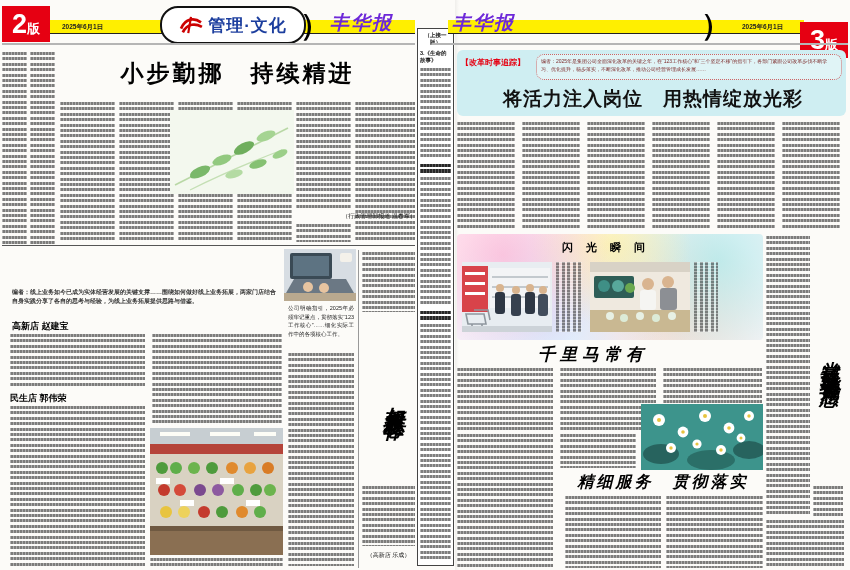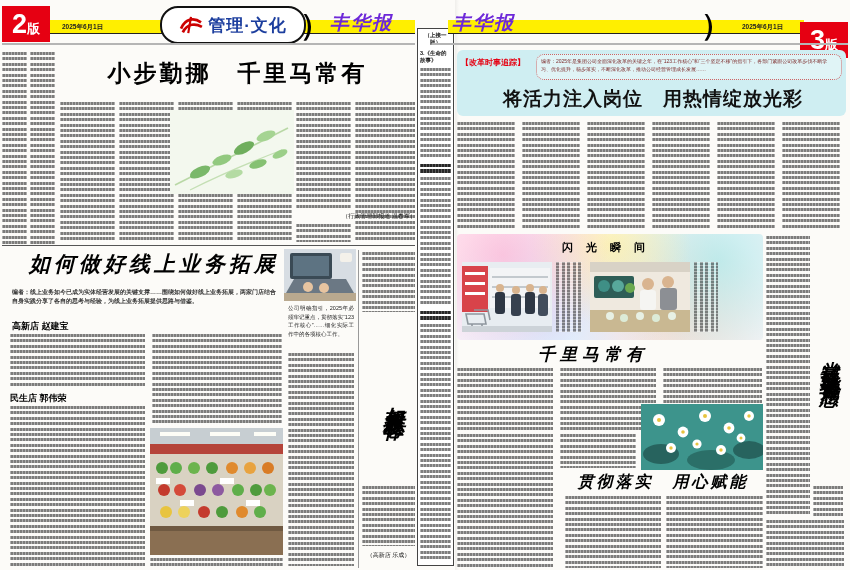--- a/index.html
+++ b/index.html
@@ -74,21 +74,21 @@
       </svg>
     </span>
     <span class="pilltxt">管理·文化</span>
   </div>
   <div class="abs bracket" style="left:300px;top:8px;">）</div>
   <div class="abs masthead" style="left:330px;top:10px;width:90px;">丰华报</div>
   <div class="abs grayline" style="left:2px;top:43px;width:413px;height:2px;"></div>
 
   <div class="abs ts" style="left:2px;top:52px;width:25px;height:192px;"></div>
   <div class="abs ts" style="left:30px;top:52px;width:25px;height:192px;"></div>
-  <div class="abs h-main" style="left:60px;top:58px;width:355px;">小步勤挪　千里马常有</div>
+  <div class="abs h-main" style="left:60px;top:58px;width:355px;">小步勤挪　持续精进</div>
   <div class="abs ts" style="left:60px;top:102px;width:55px;height:140px;"></div>
   <div class="abs ts" style="left:119px;top:102px;width:55px;height:140px;"></div>
   <div class="abs ts" style="left:178px;top:102px;width:55px;height:140px;"></div>
   <div class="abs ts" style="left:237px;top:102px;width:55px;height:140px;"></div>
   <div class="abs ts" style="left:296px;top:102px;width:55px;height:106px;"></div>
   <div class="abs ts" style="left:355px;top:102px;width:60px;height:140px;"></div>
   <div class="abs" style="left:170px;top:110px;width:124px;height:84px;">
     <svg width="124" height="84" viewBox="0 0 124 84">
       <rect width="124" height="84" fill="#f3f8ee"></rect>
       <path d="M5 75 Q45 55 118 18" stroke="#b9d8a6" stroke-width="1.6" fill="none"></path>
@@ -100,21 +100,20 @@
       <ellipse cx="64" cy="64" rx="9" ry="4" fill="#b4dba3" transform="rotate(-15 64 64)"></ellipse>
       <ellipse cx="88" cy="54" rx="9" ry="4" fill="#85c172" transform="rotate(-18 88 54)"></ellipse>
       <ellipse cx="110" cy="44" rx="8" ry="3.6" fill="#9bcf88" transform="rotate(-24 110 44)"></ellipse>
     </svg>
   </div>
   <div class="abs byline" style="left:326px;top:212px;width:90px;text-align:right;">（行政管理部报道 温春军）</div>
   <div class="abs ts" style="left:296px;top:224px;width:55px;height:18px;"></div>
 
   <div class="abs" style="left:2px;top:245px;width:413px;height:1px;background:#555;"></div>
 
-  <div class="abs h-callig" style="left:28px;top:250px;width:252px;font-size:21px;letter-spacing:4px;">如何做好线上业务拓展</div>
   <div class="abs" style="left:284px;top:249px;width:72px;height:52px;">
     <svg width="72" height="52" viewBox="0 0 72 52">
       <rect width="72" height="52" fill="#d7dde3"></rect>
       <rect x="6" y="4" width="42" height="26" rx="2" fill="#3a4a55"></rect>
       <rect x="9" y="7" width="36" height="20" fill="#5d7382"></rect>
       <path d="M2 44 L70 44 L62 30 L10 30 Z" fill="#6b7884"></path>
       <circle cx="24" cy="38" r="5" fill="#e7c4a0"></circle>
       <circle cx="40" cy="39" r="5" fill="#e0b astra" fill-opacity="0"></circle>
       <circle cx="40" cy="39" r="5" fill="#e7c4a0"></circle>
       <rect x="56" y="4" width="12" height="9" rx="2" fill="#f4f1ea"></rect>
@@ -307,21 +306,21 @@
             <circle r="5" fill="#fff"></circle>
             <circle r="1.7" fill="#e8c43f"></circle>
           </g>
         <g transform="translate(100 34)">
             <circle r="4.4" fill="#fff"></circle>
             <circle r="1.5" fill="#e8c43f"></circle>
           </g>
       </g>
     </svg>
   </div>
-  <div class="abs h-callig" style="left:560px;top:472px;width:206px;font-size:16px;letter-spacing:3px;">贯彻落实　用心赋能</div>
+  <div class="abs h-callig" style="left:560px;top:472px;width:206px;font-size:16px;letter-spacing:3px;">精细服务　贯彻落实</div>
   <div class="abs ts" style="left:565px;top:496px;width:96px;height:72px;"></div>
   <div class="abs ts" style="left:666px;top:496px;width:97px;height:72px;"></div>
 
   <div class="abs ts" style="left:766px;top:236px;width:44px;height:280px;"></div>
   <div class="abs h-vert" style="left:813px;top:240px;width:30px;height:240px;font-size:19px;letter-spacing:3px;">尝试抖音线上销售感想</div>
   <div class="abs ts" style="left:813px;top:486px;width:30px;height:30px;"></div>
   <div class="abs ts" style="left:766px;top:520px;width:78px;height:46px;"></div>
 
 </div>
 

